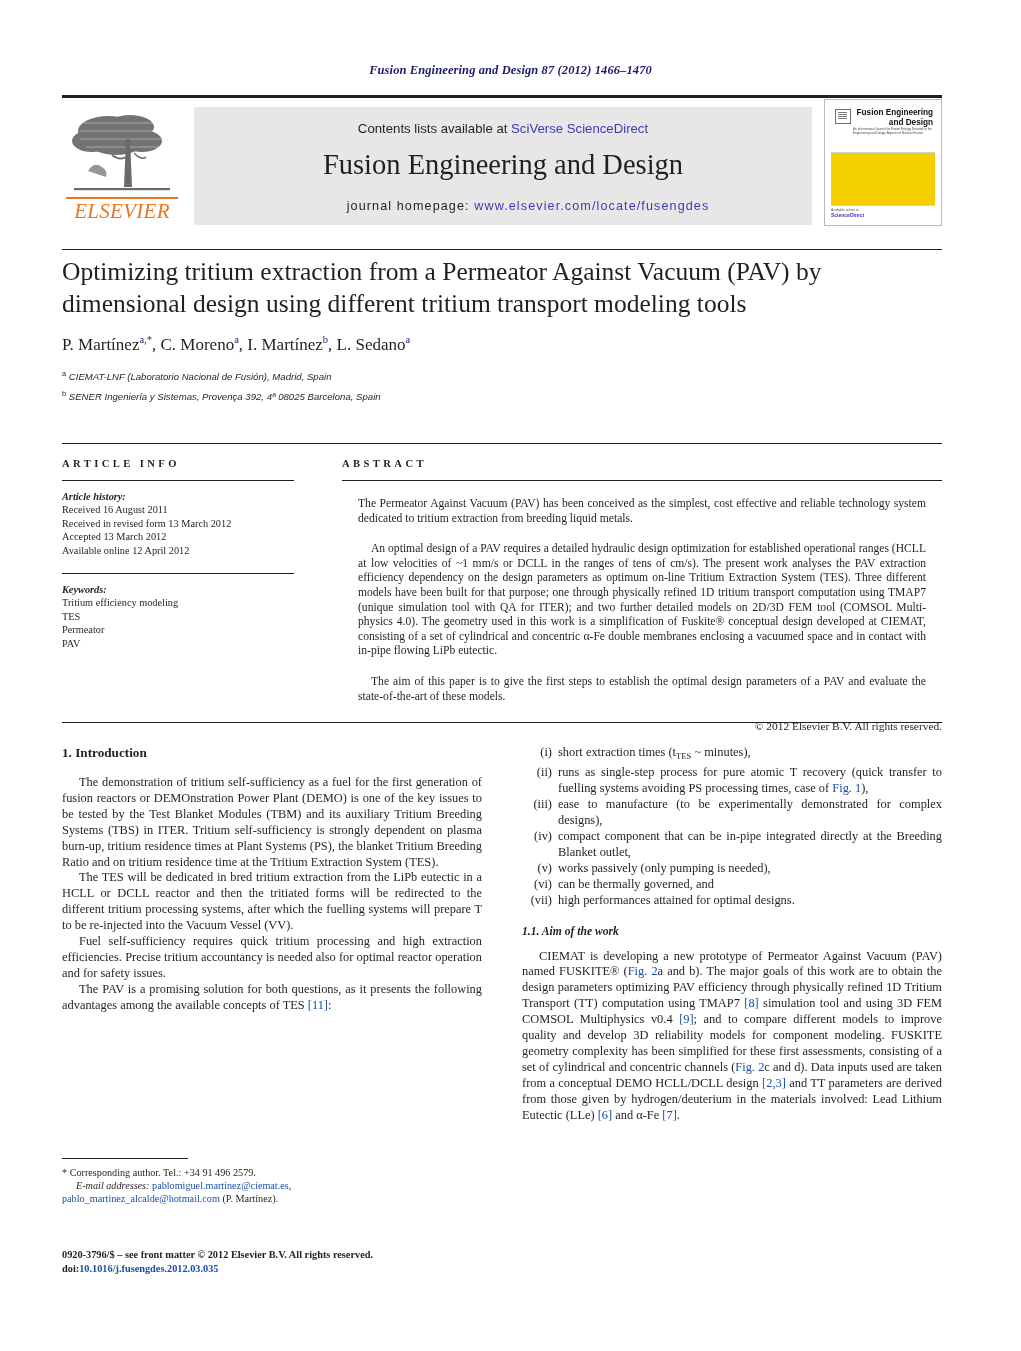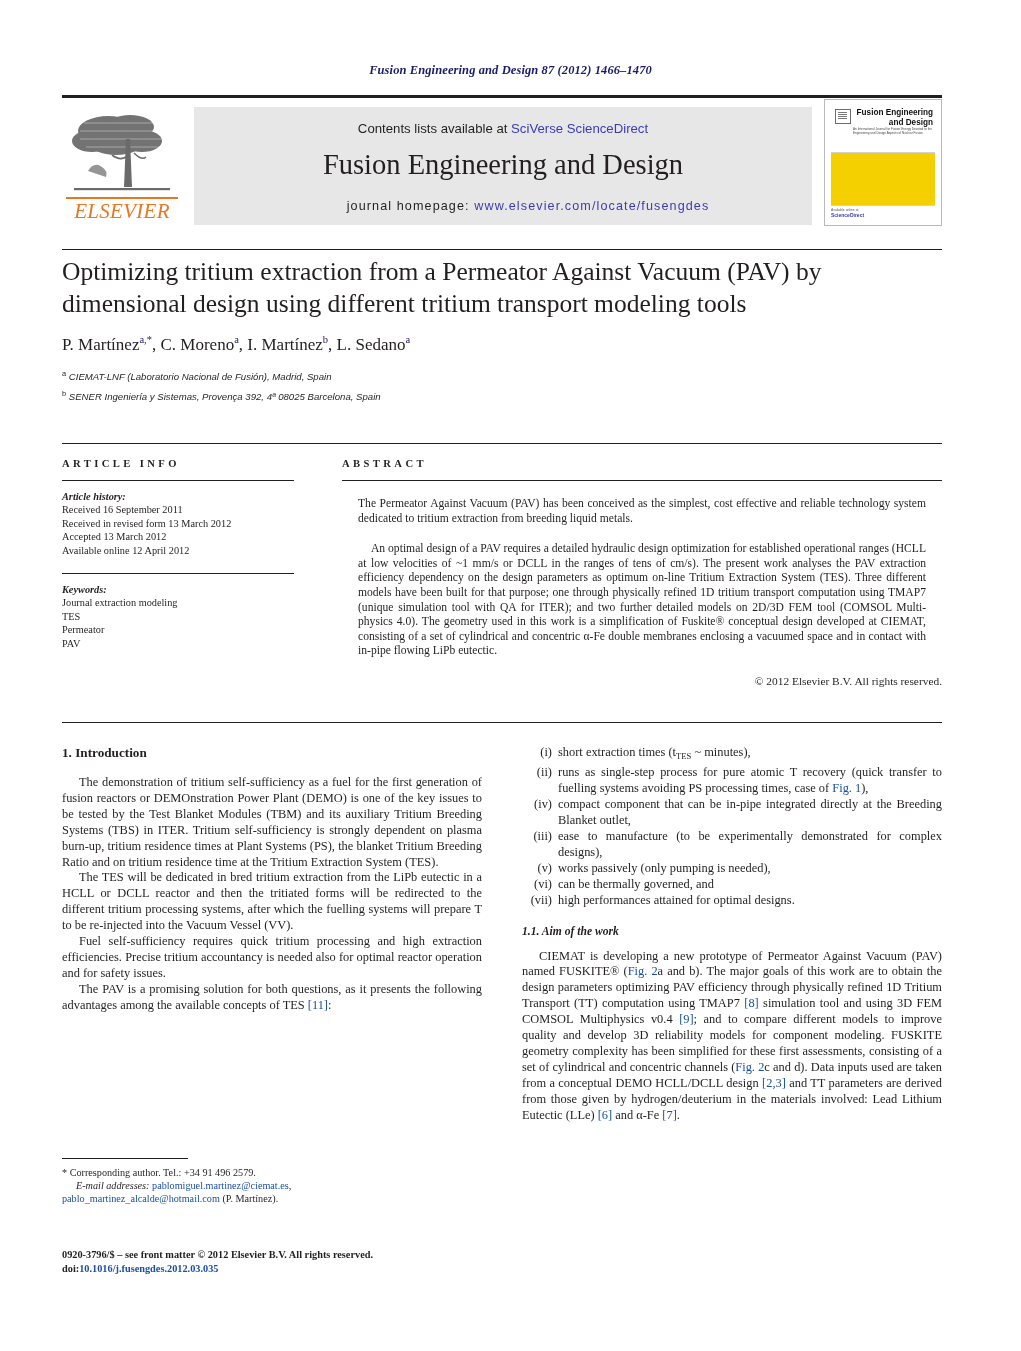--- a/index.html
+++ b/index.html
@@ -490,41 +490,42 @@
     </div>
   </div>
 
   <div class="rule-infotop"></div>
 
   <div class="infocol">
     <div class="sec-head">ARTICLE INFO</div>
     <div class="hrule"></div>
     <div class="info-body">
       <div class="lbl">Article history:</div>
-      <div>Received 16 September 2011</div>
+      <div>Received 16 August 2011</div>
       <div>Received in revised form 13 March 2012</div>
       <div>Accepted 13 March 2012</div>
       <div>Available online 12 April 2012</div>
     </div>
     <div class="hrule" style="margin-top:16px;"></div>
     <div class="info-body">
       <div class="lbl">Keywords:</div>
-      <div>Journal extraction modeling</div>
+      <div>Tritium efficiency modeling</div>
       <div>TES</div>
       <div>Permeator</div>
       <div>PAV</div>
     </div>
   </div>
 
   <div class="abscol">
     <div class="sec-head">ABSTRACT</div>
     <div class="hrule"></div>
     <div class="abs-body">
       <p>The Permeator Against Vacuum (PAV) has been conceived as the simplest, cost effective and reliable technology system dedicated to tritium extraction from breeding liquid metals.</p>
       <p>An optimal design of a PAV requires a detailed hydraulic design optimization for established operational ranges (HCLL at low velocities of ~1 mm/s or DCLL in the ranges of tens of cm/s). The present work analyses the PAV extraction efficiency dependency on the design parameters as optimum on-line Tritium Extraction System (TES). Three different models have been built for that purpose; one through physically refined 1D tritium transport computation using TMAP7 (unique simulation tool with QA for ITER); and two further detailed models on 2D/3D FEM tool (COMSOL Multi-physics 4.0). The geometry used in this work is a simplification of Fuskite® conceptual design developed at CIEMAT, consisting of a set of cylindrical and concentric α-Fe double membranes enclosing a vacuumed space and in contact with in-pipe flowing LiPb eutectic.</p>
+      <p>The aim of this paper is to give the first steps to establish the optimal design parameters of a PAV and evaluate the state-of-the-art of these models.</p>
     </div>
     <div class="copyright">© 2012 Elsevier B.V. All rights reserved.</div>
   </div>
 
   <div class="rule-infobot"></div>
 
   <div class="colL">
     <h2 class="head">1.  Introduction</h2>
     <p class="body-p">The demonstration of tritium self-sufficiency as a fuel for the first generation of fusion reactors or DEMOnstration Power Plant (DEMO) is one of the key issues to be tested by the Test Blanket Modules (TBM) and its auxiliary Tritium Breeding Systems (TBS) in ITER. Tritium self-sufficiency is strongly dependent on plasma burn-up, tritium residence times at Plant Systems (PS), the blanket Tritium Breeding Ratio and on tritium residence time at the Tritium Extraction System (TES).</p>
     <p class="body-p">The TES will be dedicated in bred tritium extraction from the LiPb eutectic in a HCLL or DCLL reactor and then the tritiated forms will be redirected to the different tritium processing systems, after which the fuelling systems will prepare T to be re-injected into the Vacuum Vessel (VV).</p>
@@ -536,26 +537,26 @@
     <ul class="romanlist">
       <li>
         <span class="num">(i)</span>
         <span class="txt"><span>short extraction times (t</span><sub style="font-size:8.6px">TES</sub><span> ~ minutes),</span></span>
       </li>
       <li>
         <span class="num">(ii)</span>
         <span class="txt">runs as single-step process for pure atomic T recovery (quick transfer to fuelling systems avoiding PS processing times, case of <span class="ref">Fig. 1</span>),</span>
       </li>
       <li>
+        <span class="num">(iii)</span>
+        <span class="txt">ease to manufacture (to be experimentally demonstrated for complex designs),</span>
+      </li>
+      <li>
         <span class="num">(iv)</span>
         <span class="txt">compact component that can be in-pipe integrated directly at the Breeding Blanket outlet,</span>
-      </li>
-      <li>
-        <span class="num">(iii)</span>
-        <span class="txt">ease to manufacture (to be experimentally demonstrated for complex designs),</span>
       </li>
       <li>
         <span class="num">(v)</span>
         <span class="txt">works passively (only pumping is needed),</span>
       </li>
       <li>
         <span class="num">(vi)</span>
         <span class="txt">can be thermally governed, and</span>
       </li>
       <li>

